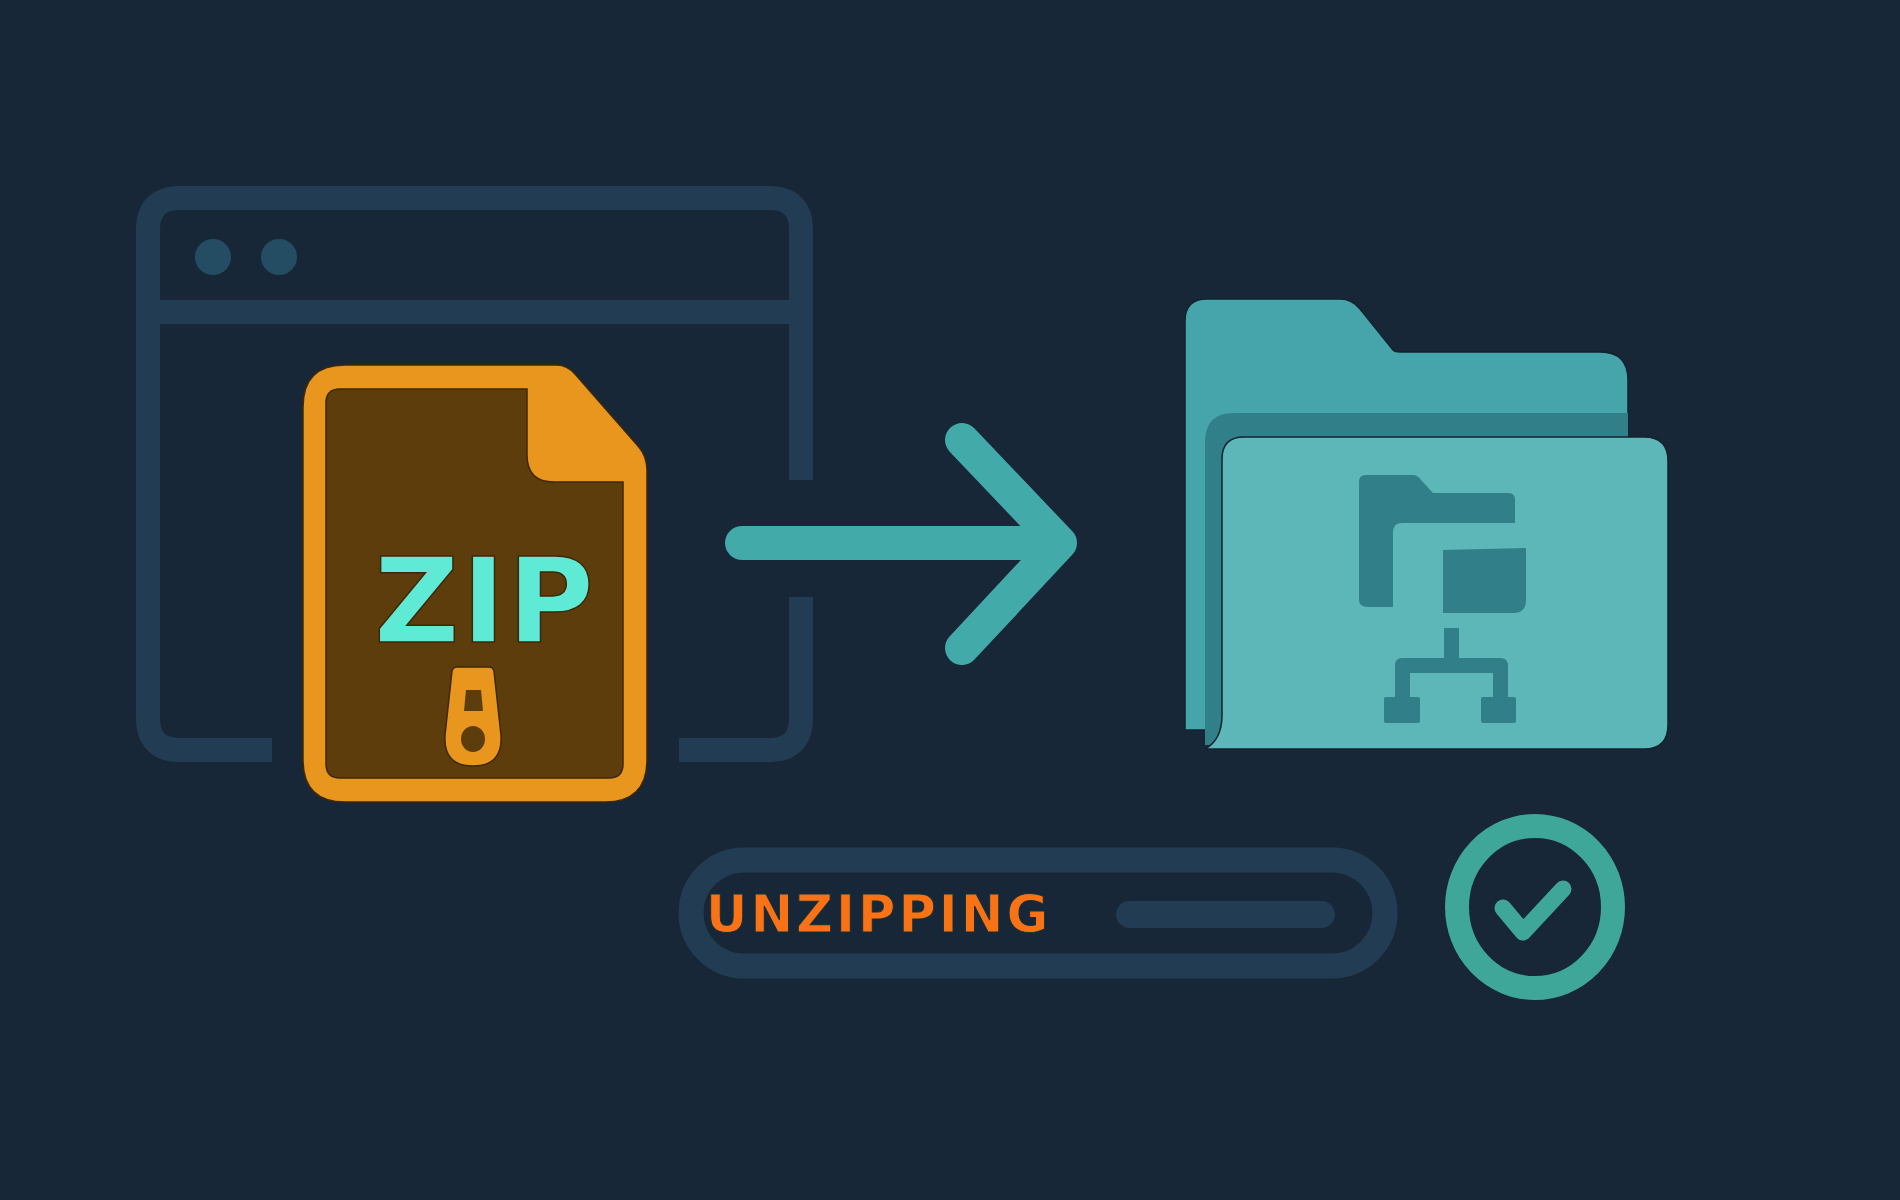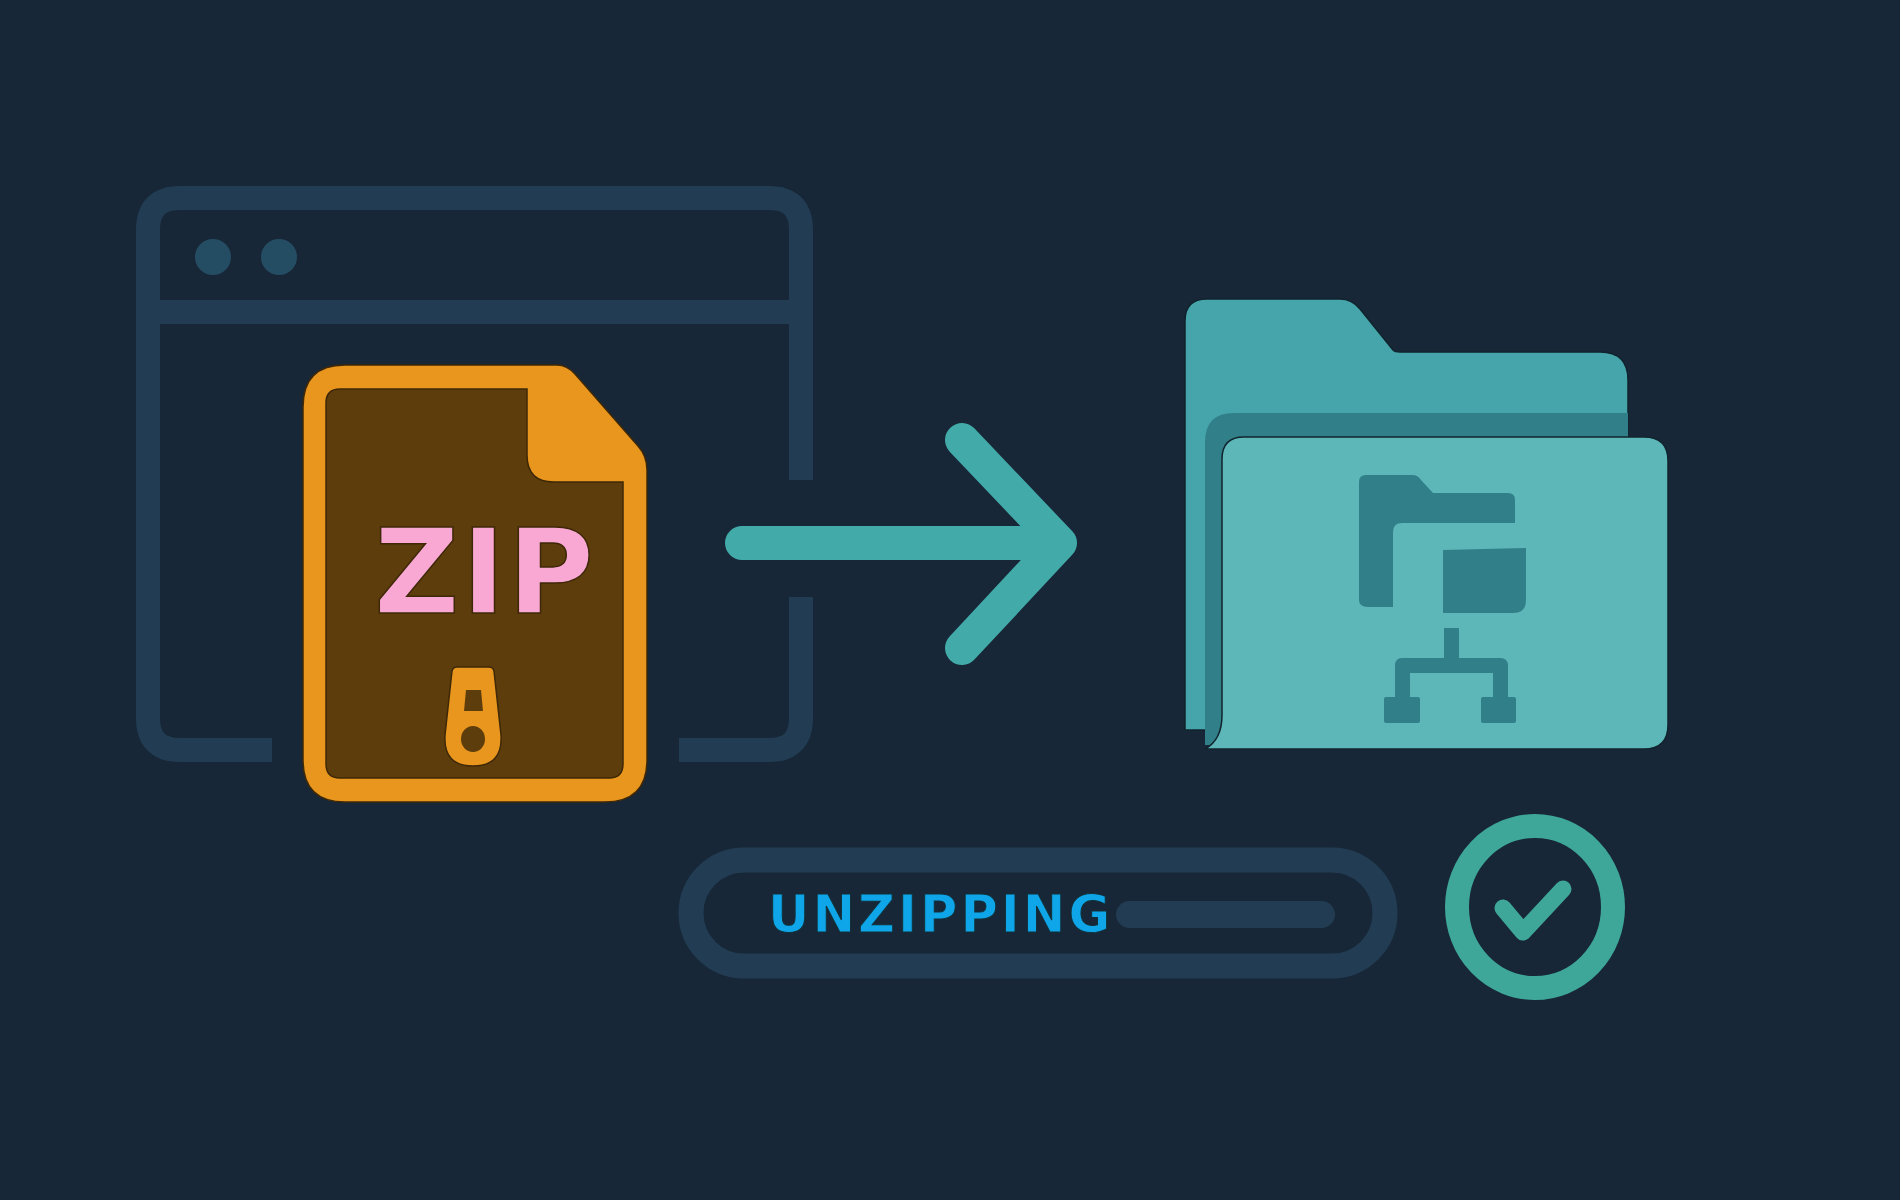--- a/index.html
+++ b/index.html
@@ -5,32 +5,32 @@
     html, body { margin: 0; padding: 0; }
     body {
       width: 1900px; height: 1200px; overflow: hidden;
       background: #172737;
       font-family: "DejaVu Sans", "Liberation Sans", sans-serif;
       position: relative;
     }
     .stage { position: absolute; left: 0; top: 0; width: 1900px; height: 1200px; }
     .stage svg { position: absolute; left: 0; top: 0; }
     .zip-label {
-      position: absolute; left: 374px; top: 507px; width: 206px;
+      position: absolute; left: 374px; top: 536px; width: 206px;
       text-align: right;
       font-family: "DejaVu Sans", sans-serif; font-weight: bold;
       font-size: 118px; line-height: 130px; letter-spacing: 2px;
-      color: #f9a8d4;
+      color: #5eead4;
       -webkit-text-stroke: 1.5px #3e2807;
     }
     .status-label {
-      position: absolute; left: 768px; top: 884px; width: 340px; height: 62px;
+      position: absolute; left: 706px; top: 884px; width: 340px; height: 62px;
       font-family: "DejaVu Sans", sans-serif; font-weight: bold;
       font-size: 51px; line-height: 62px; letter-spacing: 3px;
-      color: #0ea5e9;
+      color: #f97316;
       -webkit-text-stroke: 1px #123038;
       white-space: nowrap;
     }
   </style>
 </head>
 <body>
 
 <div class="stage">
   <svg width="1900" height="1200" viewBox="0 0 1900 1200" xmlns="http://www.w3.org/2000/svg">
 

